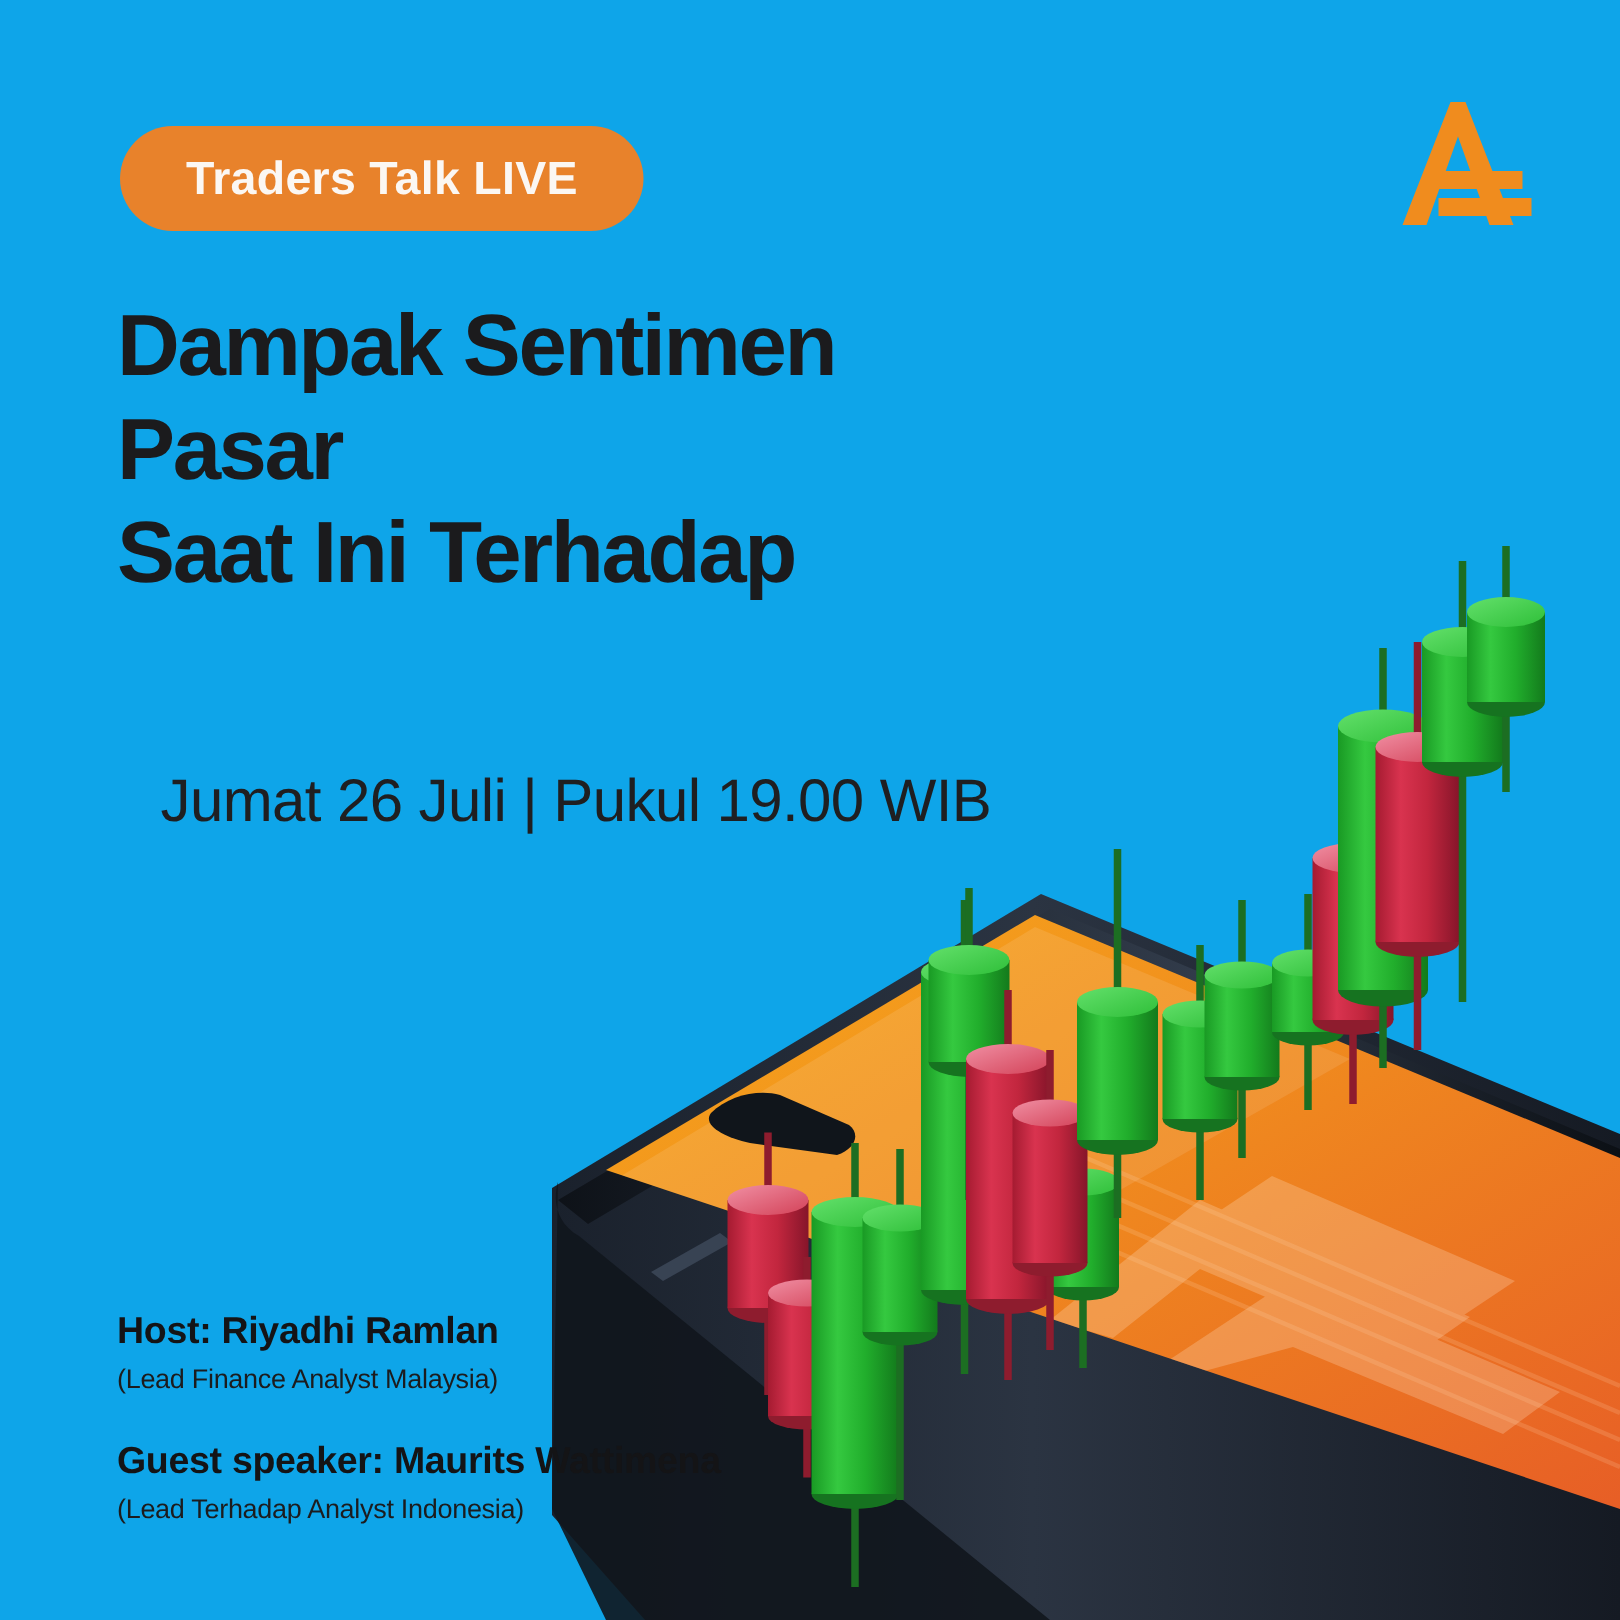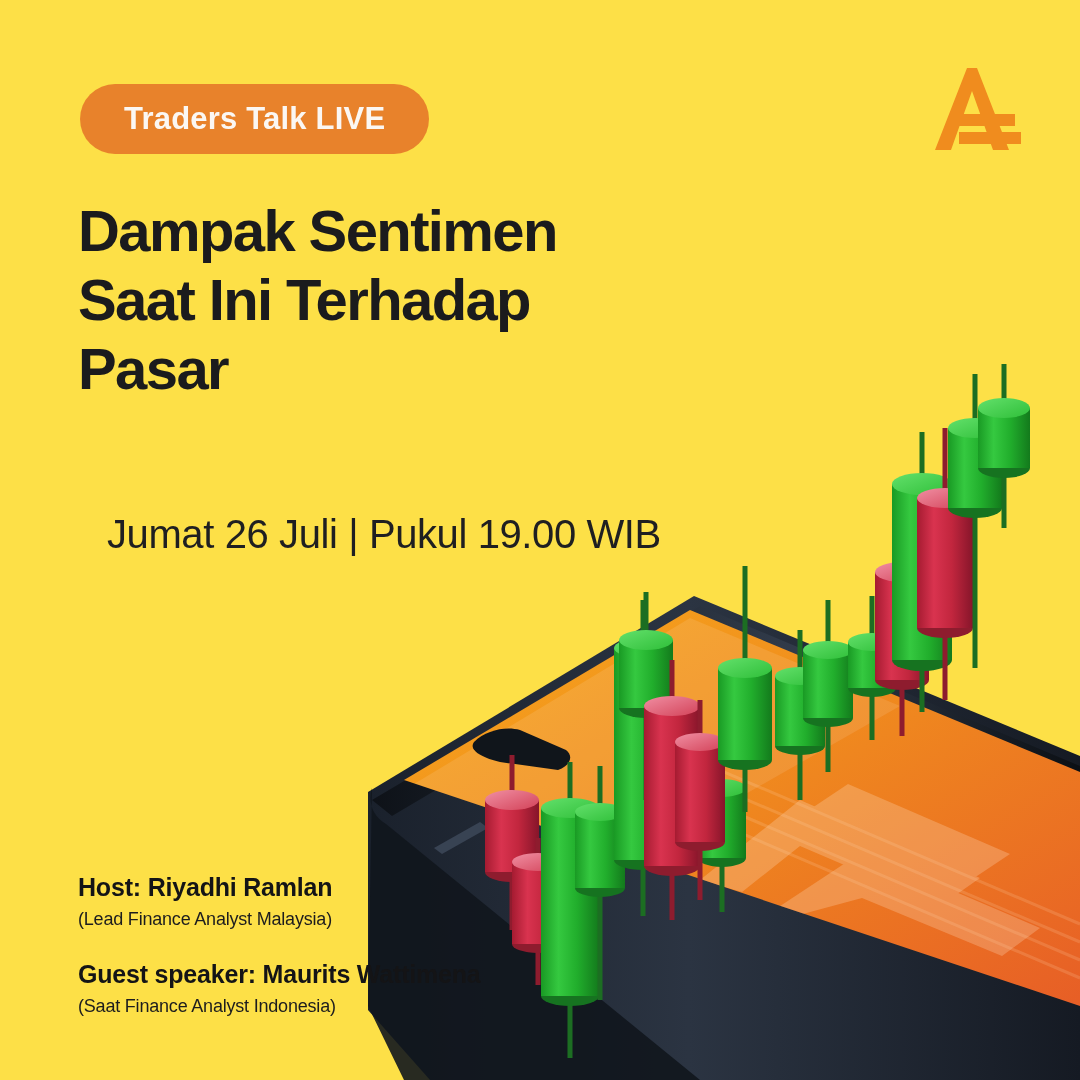--- a/index.html
+++ b/index.html
@@ -5,21 +5,21 @@
   html, body {
     margin: 0;
     padding: 0;
     background: #ffffff;
   }
   #poster {
     position: relative;
     width: 1080px;
     height: 1080px;
     overflow: hidden;
-    background: #fde047;
+    background: #0ea5e9;
     font-family: "Liberation Sans", sans-serif;
     -webkit-font-smoothing: antialiased;
   }
 
   
   #badge {
     position: absolute;
     left: 80px;
     top: 84px;
     height: 70px;
@@ -354,30 +354,30 @@
   <svg id="logo" viewBox="0 0 108 108" xmlns="http://www.w3.org/2000/svg">
     <g fill="#F08C1E">
       <path d="M50,10 L60,10 L92,92 L76,92 L55,33 L34,92 L18,92 Z"></path>
       <rect x="36" y="56" width="62" height="12"></rect>
       <rect x="42" y="74" width="62" height="12"></rect>
     </g>
   </svg>
 
   <div id="headline">
     <span class="hline">Dampak Sentimen</span>
+    <span class="hline">Pasar</span>
     <span class="hline">Saat Ini Terhadap</span>
-    <span class="hline">Pasar</span>
   </div>
 
   <div id="datetime">Jumat 26 Juli | Pukul 19.00 WIB</div>
 
   <div id="credits">
     <div class="cred-block">
       <span class="cred-name">Host: Riyadhi Ramlan</span>
       <span class="cred-role">(Lead Finance Analyst Malaysia)</span>
     </div>
     <div class="cred-block">
       <span class="cred-name">Guest speaker: Maurits Wattimena</span>
-      <span class="cred-role">(Saat Finance Analyst Indonesia)</span>
+      <span class="cred-role">(Lead Terhadap Analyst Indonesia)</span>
     </div>
   </div>
 
 </div>
 
 </body></html>

